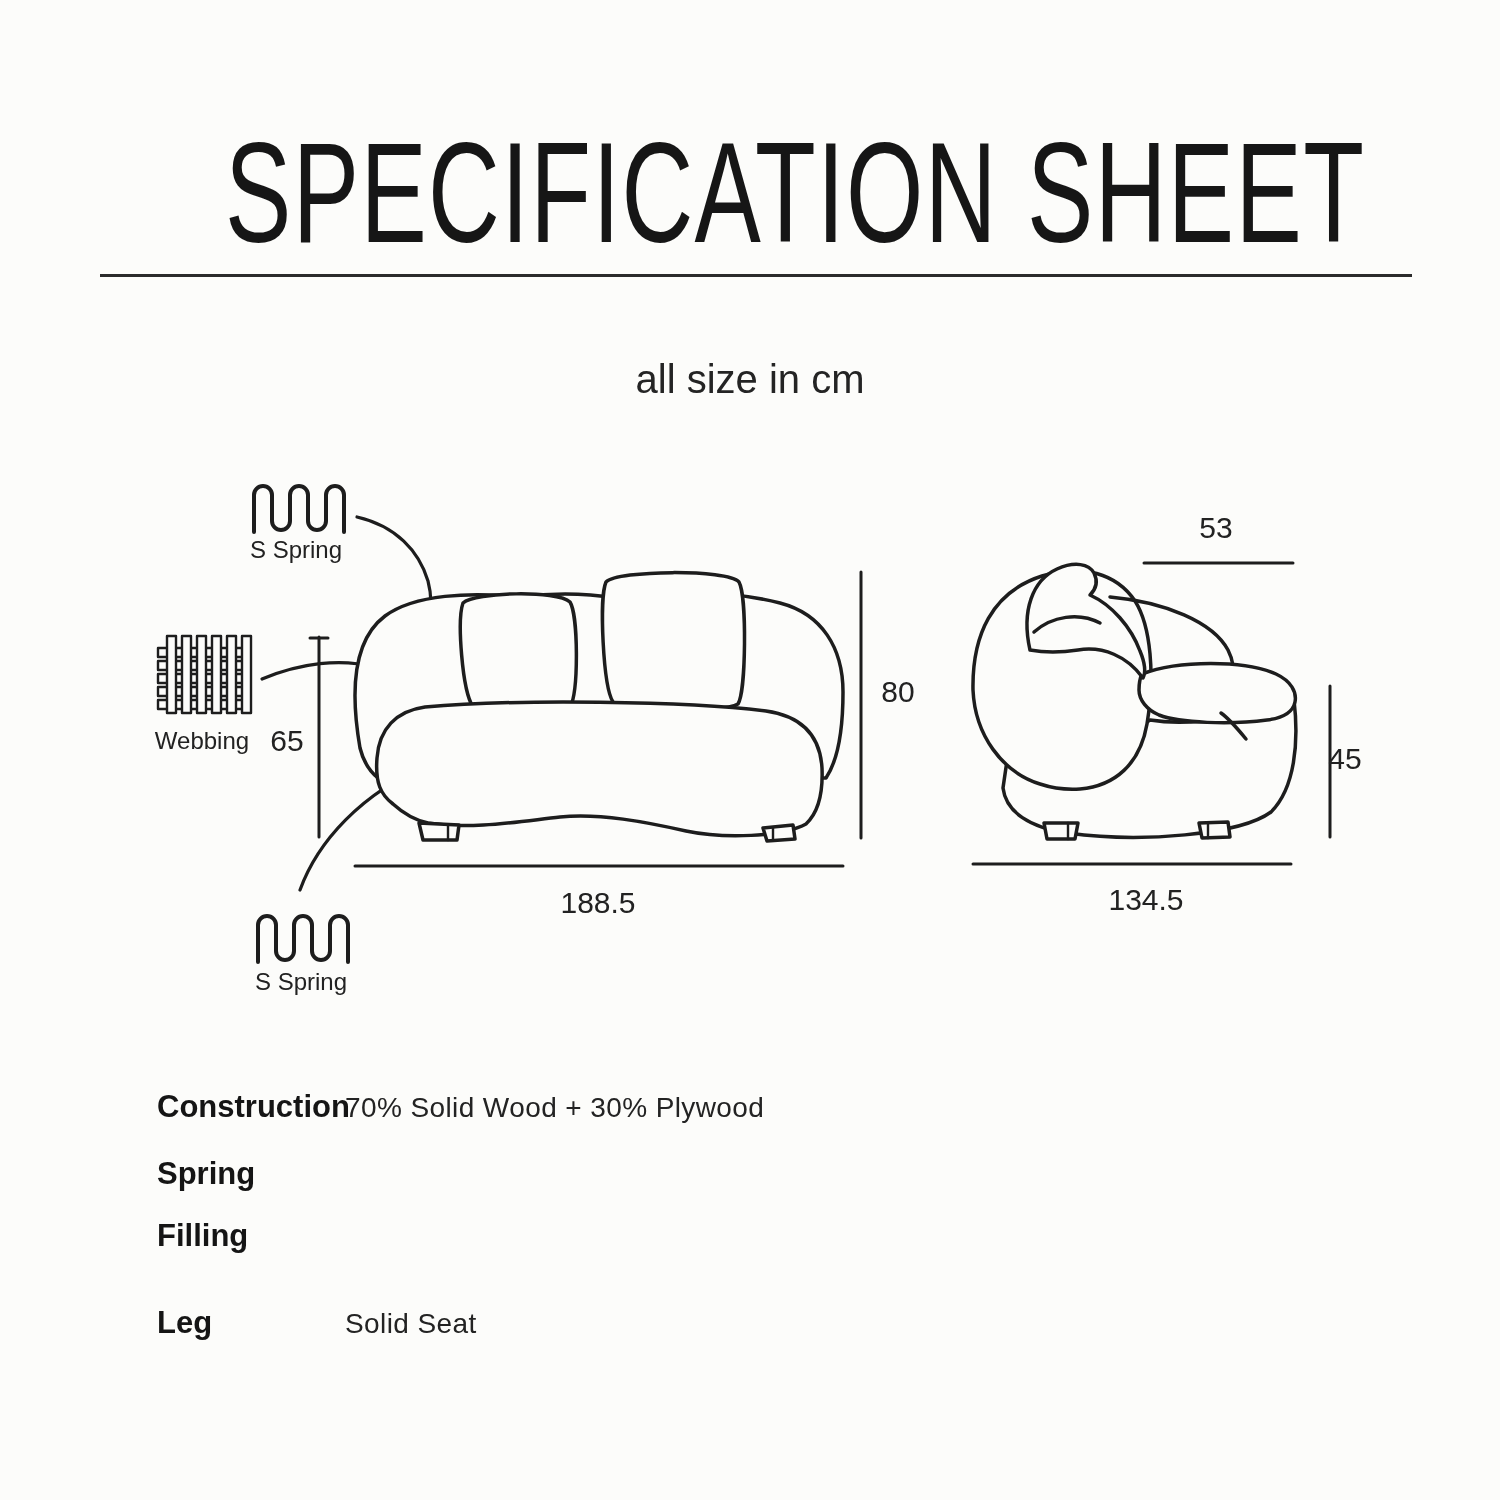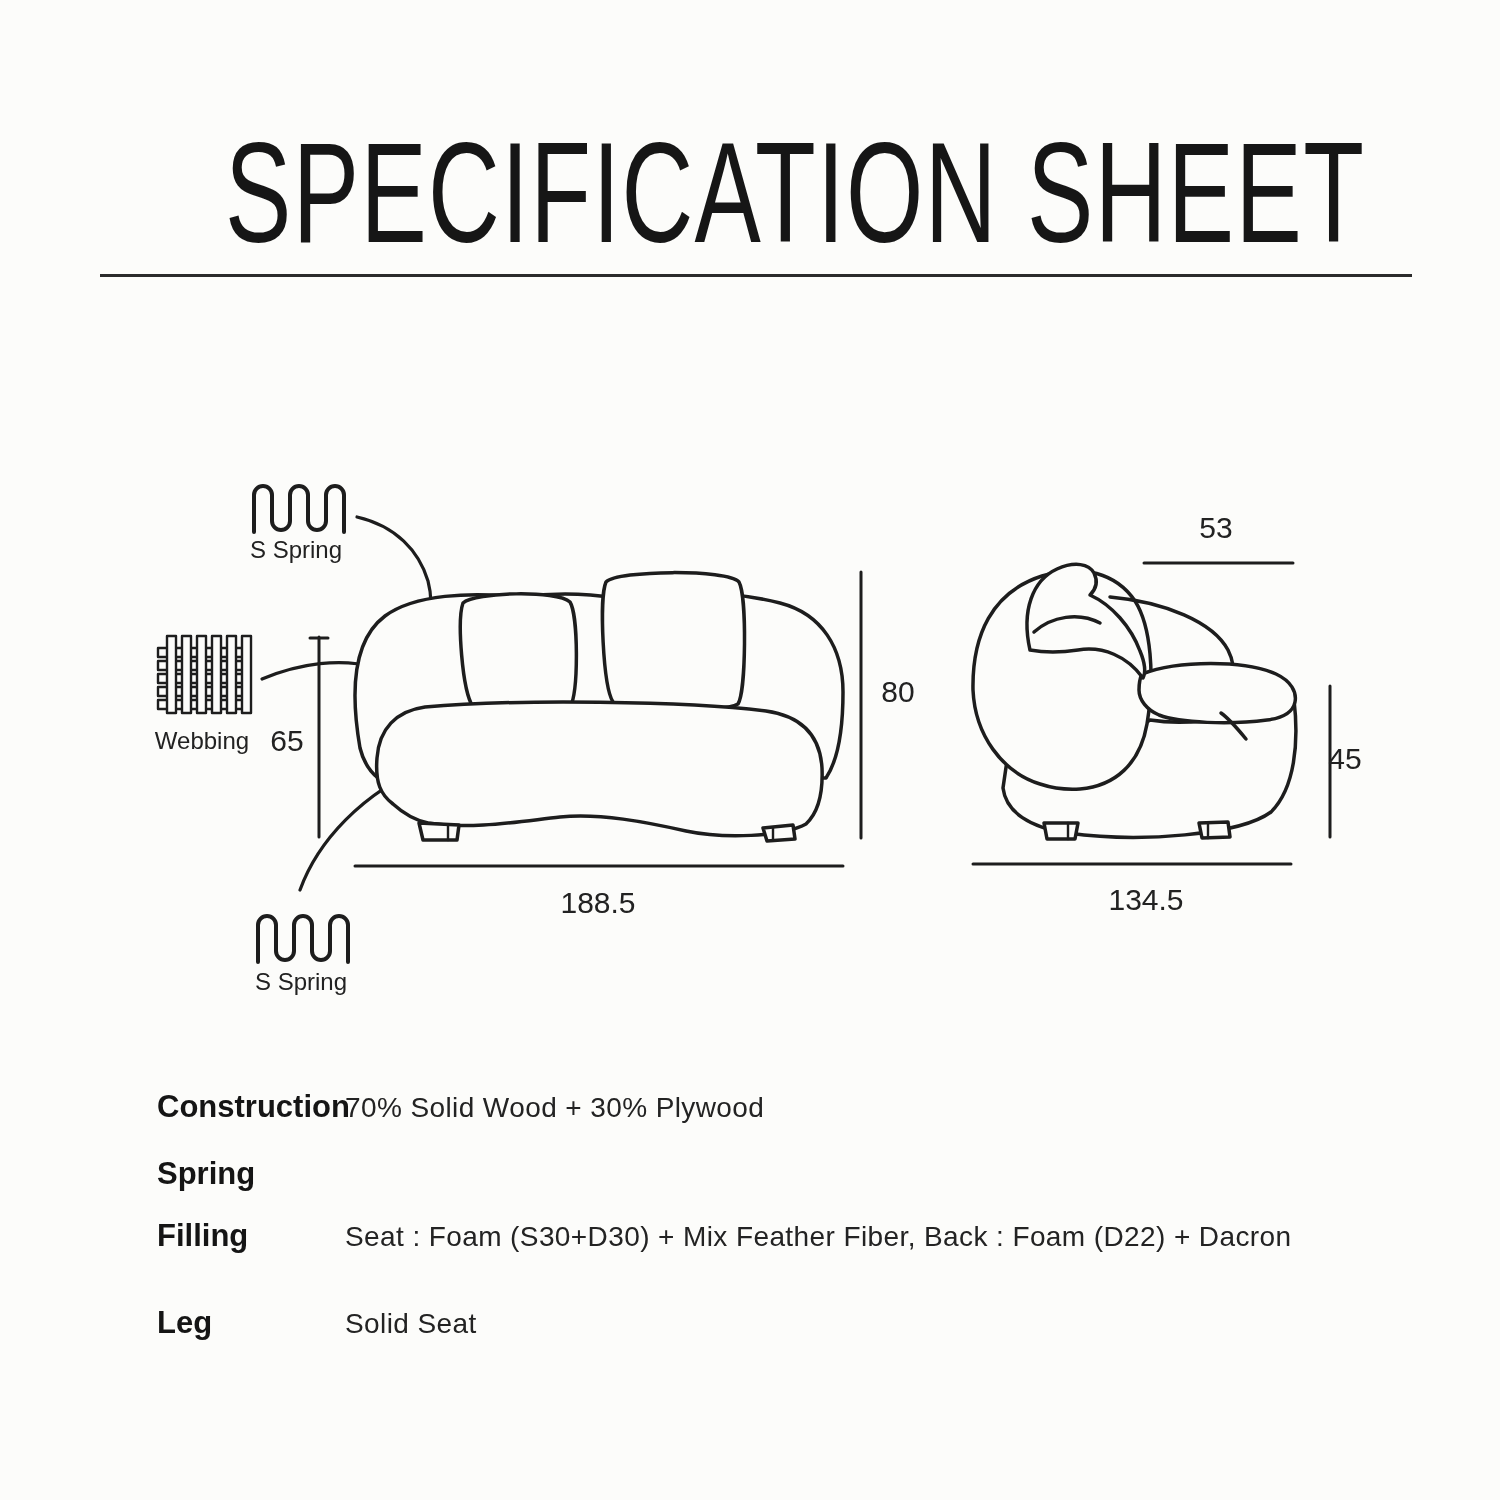--- a/index.html
+++ b/index.html
@@ -25,20 +25,21 @@
               white-space:pre;letter-spacing:0.4px;}
 </style>
 </head>
 <body>
 
 <div id="sheet">
 
   <div class="abs title">SPECIFICATION SHEET</div>
   <div class="abs title-rule"></div>
 
+  <div class="abs unit-note">all size in cm</div>
 
   <svg class="abs art" viewBox="0 0 1500 1500" xmlns="http://www.w3.org/2000/svg" fill="none" stroke="#1d1d1d" stroke-width="3.2" stroke-linecap="round" stroke-linejoin="round">
 
     <path stroke-width="4" d="M 254,532 V 495 A 9,9 0 0 1 272,495 V 521 A 9,9 0 0 0 290,521 V 495 A 9,9 0 0 1 308,495 V 521 A 9,9 0 0 0 326,521 V 495 A 9,9 0 0 1 344,495 V 532"></path>
 
     <path stroke-width="4" d="M 258,962 V 925 A 9,9 0 0 1 276,925 V 951 A 9,9 0 0 0 294,951 V 925 A 9,9 0 0 1 312,925 V 951 A 9,9 0 0 0 330,951 V 925 A 9,9 0 0 1 348,925 V 962"></path>
 
     <g stroke-width="2.4" fill="#fcfcfa">
       <rect x="158" y="648" width="92" height="9"></rect>
       <rect x="158" y="661" width="92" height="9"></rect>
@@ -122,21 +123,20 @@
   <div>
     <div class="abs spec-row" style="top:1087px;">
       <span class="spec-label">Construction</span>
       <span class="spec-value">70% Solid Wood + 30% Plywood</span>
     </div>
     <div class="abs spec-row" style="top:1154px;">
       <span class="spec-label">Spring</span>
     </div>
     <div class="abs spec-row" style="top:1216px;">
       <span class="spec-label">Filling</span>
-      <span class="spec-value">Seat : Foam (S30+D30) + Mix Feather Fiber, Back : Foam (D22) + Dacron</span>
     </div>
     <div class="abs spec-row" style="top:1279px;margin-top:24px;">
       <span class="spec-label">Leg</span>
       <span class="spec-value">Solid Seat</span>
     </div>
   </div>
 
 </div>
 
 </body></html>

